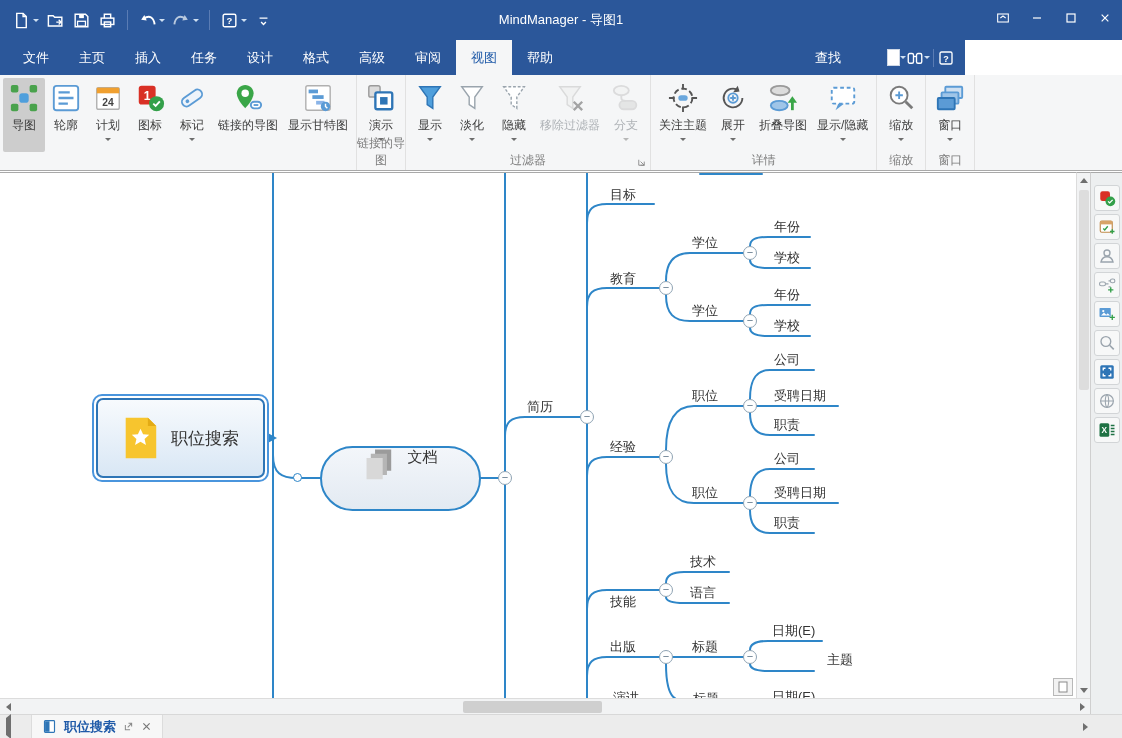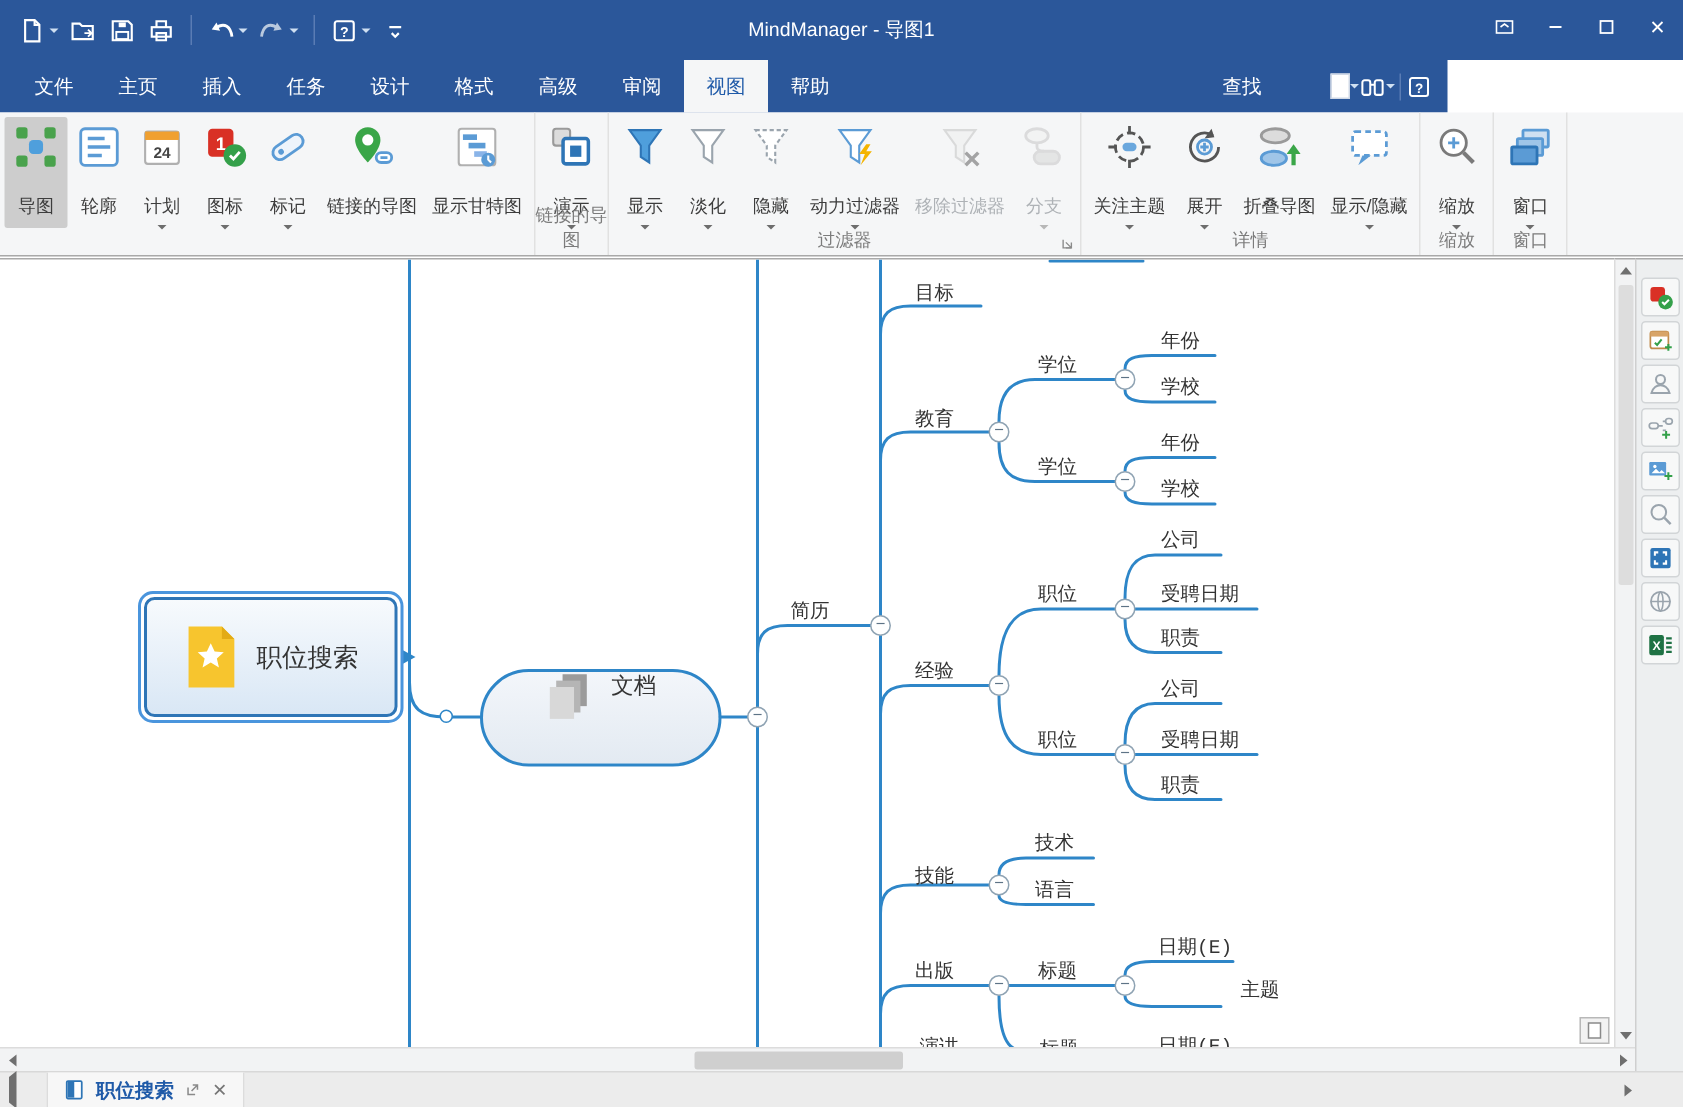--- a/index.html
+++ b/index.html
@@ -38,33 +38,33 @@
   #ribbon { position:absolute; left:0; top:75px; width:1122px; height:96px;
     background:#f5f6f7; border-bottom:1px solid #a9a9a9; display:flex; }
   .rgroup { position:relative; display:flex; align-items:flex-start;
     border-right:1px solid #e1e1e1; padding:3px 3px 17px 3px; }
   .rgroup-name { position:absolute; left:0; right:0; bottom:1px; text-align:center;
     font-size:12px; color:#7c7c7c; pointer-events:none; }
   .rbtn { min-width:42px; height:74px; display:flex; flex-direction:column; align-items:center;
     padding:3px 5px 0 5px; border-radius:2px; }
   .rbtn.selected { background:#cdcdcd; }
   .rbtn .ic svg { width:30px; height:30px; display:block; margin-top:2px; }
-  .rbtn .rlabel { font-size:12px; color:#3d3d3d; margin-top:16px; white-space:nowrap; }
+  .rbtn .rlabel { font-size:12px; color:#3d3d3d; margin-top:4px; white-space:nowrap; }
   .rbtn.disabled .rlabel { color:#aeb2b6; }
   .rbtn.disabled .ic { opacity:.5; filter:grayscale(1); }
   .rdrop { width:0; height:0; border:3.5px solid transparent; border-top-color:#6d6d6d; margin-top:4px; }
   .rbtn.disabled .rdrop { border-top-color:#b7b7b7; }
   .launcher { position:absolute; right:3px; bottom:2px; }
   .launcher svg { width:11px; height:11px; display:block; }
 
   
   #canvas { position:absolute; left:0; top:172px; width:1076px; height:526px;
     background:#fff; border-top:1px solid #a9a9a9; overflow:hidden; }
   #map-lines { position:absolute; left:0; top:0; }
-  .topic-label { position:absolute; font-size:13px; color:#333; white-space:nowrap;font-family:Liberation Mono, monospace; }
+  .topic-label { position:absolute; font-size:13px; color:#333; white-space:nowrap; }
   .toggle { position:absolute; width:14px; height:14px; border-radius:50%;
     background:#fff; border:1px solid #8fa3b3; color:#5d7386; font-size:11px;
     line-height:11px; text-align:center; }
   .link-point { position:absolute; width:9px; height:9px; border-radius:50%;
     background:#fff; border:1.5px solid #2e86c8; }
   #root-node { position:absolute; left:92px; top:221px; width:177px; height:88px;
     border:2px solid #4a95dd; border-radius:10px; padding:2px; background:#fff; }
   #root-inner { width:100%; height:100%; border:2px solid #2e75b6; border-radius:7px;
     background:linear-gradient(#f7fafd,#d9e7f5); display:flex; align-items:center;
     justify-content:center; gap:12px; }
@@ -370,30 +370,20 @@
           <span class="rlabel">淡化</span>
           <span class="rdrop"></span>
         </div>
         <div class="rbtn">
           <span class="ic">
             <svg viewBox="0 0 32 32">
               <path d="M5 4h22l-8 11v12l-6-4V15z" fill="#fff" stroke="#9aa4ad" stroke-width="1.5" stroke-dasharray="3 2"></path>
             </svg>
           </span>
           <span class="rlabel">隐藏</span>
-          <span class="rdrop"></span>
-        </div>
-        <div class="rbtn">
-          <span class="ic">
-            <svg viewBox="0 0 32 32">
-              <path d="M5 4h22l-8 11v12l-6-4V15z" fill="#fff" stroke="#5b9bd5" stroke-width="1.5"></path>
-              <path d="M24 14l-5 7h4l-3 8 8-10h-4l3-5z" fill="#f4b400"></path>
-            </svg>
-          </span>
-          <span class="rlabel">动力过滤器</span>
           <span class="rdrop"></span>
         </div>
         <div class="rbtn disabled">
           <span class="ic">
             <svg viewBox="0 0 32 32">
               <path d="M5 4h22l-8 11v12l-6-4V15z" fill="#eceff1" stroke="#b8c0c6" stroke-width="1.5"></path>
               <path d="M20 20l9 9M29 20l-9 9" stroke="#d93025" stroke-width="2.5"></path>
             </svg>
           </span>
           <span class="rlabel">移除过滤器</span>
@@ -569,21 +559,21 @@
         <div class="topic-label" style="left: 527px; top: 225px;">简历</div>
         <div class="topic-label" style="left: 610px; top: 265px;">经验</div>
         <div class="topic-label" style="left: 692px; top: 214px;">职位</div>
         <div class="topic-label" style="left: 774px; top: 178px;">公司</div>
         <div class="topic-label" style="left: 774px; top: 214px;">受聘日期</div>
         <div class="topic-label" style="left: 774px; top: 243px;">职责</div>
         <div class="topic-label" style="left: 692px; top: 311px;">职位</div>
         <div class="topic-label" style="left: 774px; top: 277px;">公司</div>
         <div class="topic-label" style="left: 774px; top: 311px;">受聘日期</div>
         <div class="topic-label" style="left: 774px; top: 341px;">职责</div>
-        <div class="topic-label" style="left: 610px; top: 402px;">技能</div>
+        <div class="topic-label" style="left: 610px; top: 420px;">技能</div>
         <div class="topic-label" style="left: 690px; top: 380px;">技术</div>
         <div class="topic-label" style="left: 690px; top: 411px;">语言</div>
         <div class="topic-label" style="left: 610px; top: 465px;">出版</div>
         <div class="topic-label" style="left: 692px; top: 465px;">标题</div>
         <div class="topic-label" style="left: 772px; top: 449px;">日期(E)</div>
         <div class="topic-label" style="left: 827px; top: 478px;">主题</div>
         <div class="topic-label" style="left: 613px; top: 516px;">演讲</div>
         <div class="topic-label" style="left: 693px; top: 517px;">标题</div>
         <div class="topic-label" style="left: 772px; top: 515px;">日期(E)</div>
       </div>

